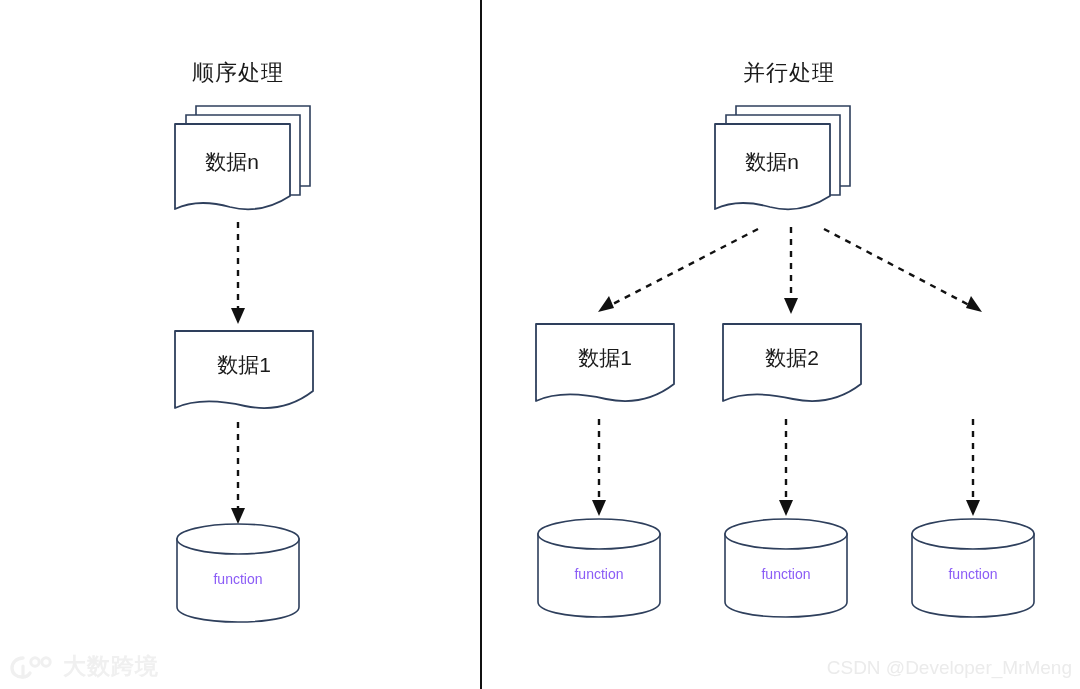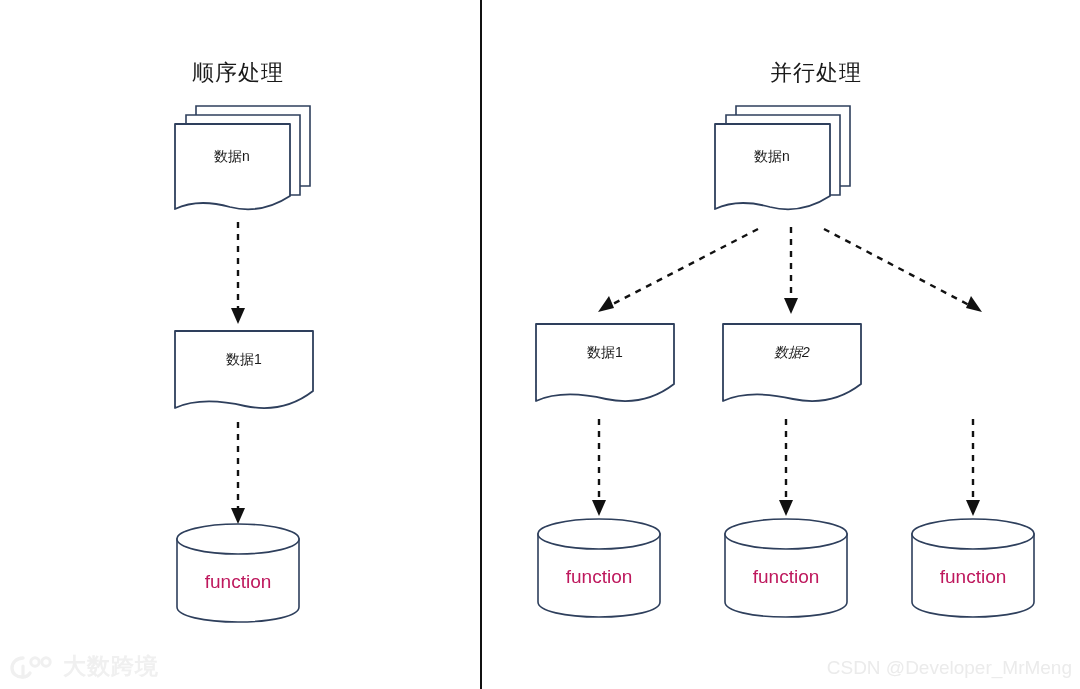--- a/index.html
+++ b/index.html
@@ -20,50 +20,50 @@
   .panel-title {
     position: absolute;
     font-size: 22px;
     color: #1a1a1a;
     letter-spacing: 1px;
     white-space: nowrap;
     transform: translateX(-50%);
     margin-top: 36px;
   }
   #title-left  { left: 238px; top: 22px; }
-  #title-right { left: 816px; top: 22px; }
+  #title-right { left: 789px; top: 22px; }
 
   #divider {
     position: absolute;
     left: 480px;
     top: 0px;
     width: 2px;
     height: 689px;
     background: #111111;
   }
 
   .node { position: absolute; }
 
   .doc-label {
     position: absolute;
     left: 0;
     width: 100%;
     text-align: center;
-    font-size: 14px;
+    font-size: 21px;
     color: #1a1a1a;
     pointer-events: none;
     white-space: nowrap;
   }
   .cyl-label {
     position: absolute;
     left: 0;
     width: 100%;
     text-align: center;
-    font-size: 19px;
-    color: #be185d;
+    font-size: 14px;
+    color: #8b5cf6;
     pointer-events: none;
     white-space: nowrap;
   }
 
   svg { display: block; overflow: visible; }
 
   .wm-left {
     position: absolute;
     left: 10px;
     top: 651px;
@@ -173,21 +173,21 @@
 
   <div class="node" style="left:534px; top:322px; width:142px; height:82px;">
     <svg width="142" height="82" viewBox="0 0 142 82">
       <path d="M2 2 H140 V62
                C 118 79, 96 82, 72 77
                C 46 71, 22 70, 2 79 Z" fill="#ffffff" stroke="#2e3f5c" stroke-width="1.8" stroke-linejoin="round"></path>
     </svg>
     <div class="doc-label" style="top:22px;">数据1</div>
   </div>
 
-  <div class="node" style="left:721px; top:322px; width:142px; height:82px;font-style:italic;">
+  <div class="node" style="left:721px; top:322px; width:142px; height:82px;">
     <svg width="142" height="82" viewBox="0 0 142 82">
       <path d="M2 2 H140 V62
                C 118 79, 96 82, 72 77
                C 46 71, 22 70, 2 79 Z" fill="#ffffff" stroke="#2e3f5c" stroke-width="1.8" stroke-linejoin="round"></path>
     </svg>
     <div class="doc-label" style="top:22px;">数据2</div>
   </div>
 
 
   <div class="node" style="left:574px; top:415px; width:50px; height:105px;">

